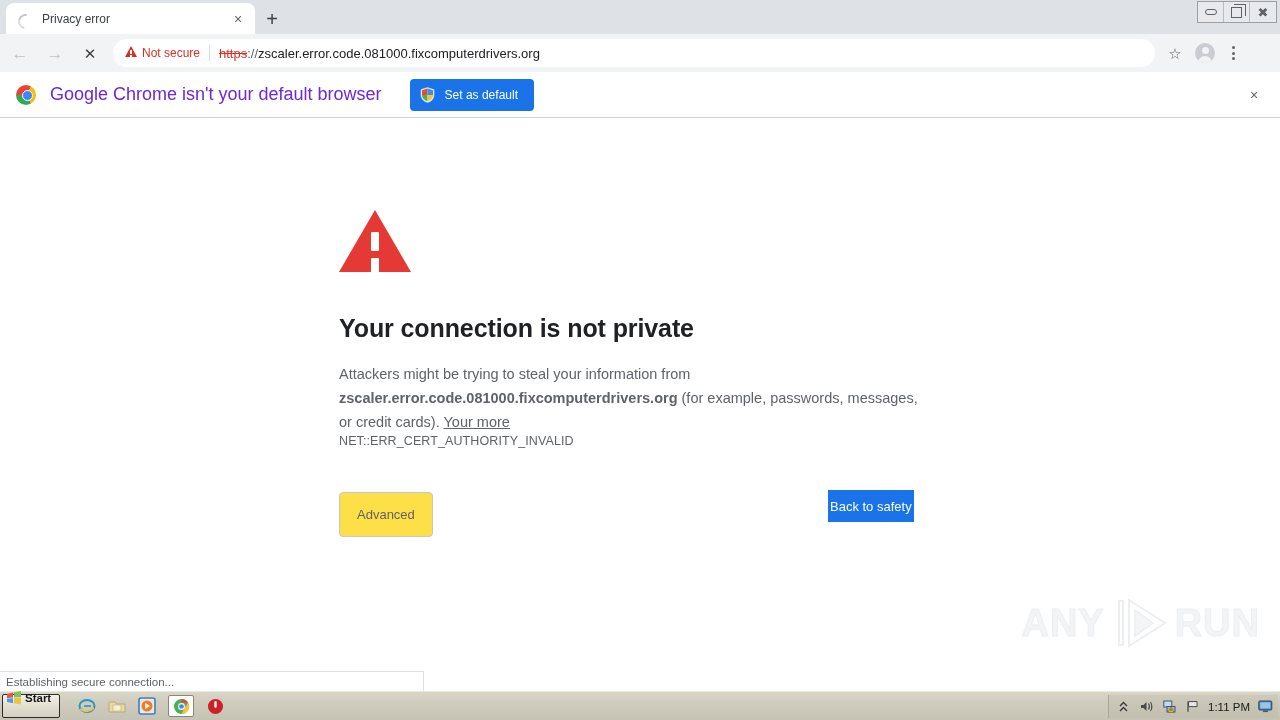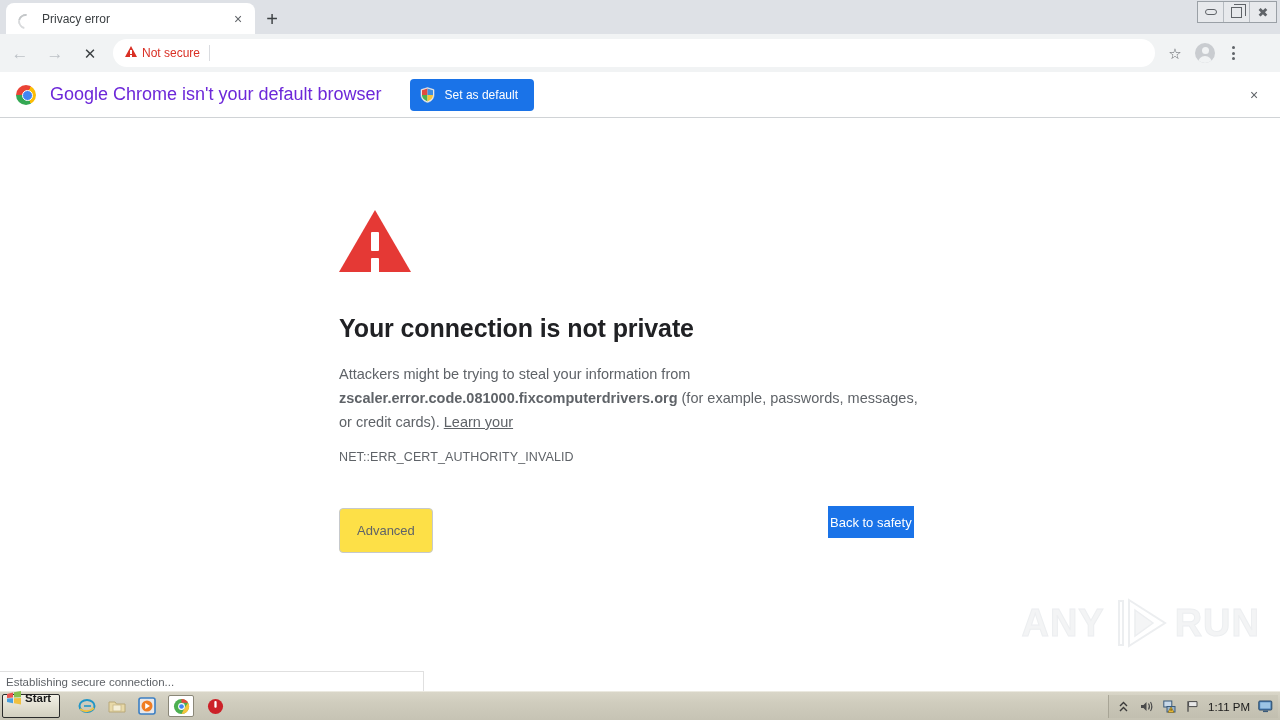--- a/index.html
+++ b/index.html
@@ -245,21 +245,20 @@
     letter-spacing: -0.1px;
     margin-bottom: 19px;
   }
   .err-body {
     font-size: 14.5px; color: #5f6368; line-height: 24px;
     width: 595px;
   }
   .err-body b { color: #5f6368; font-weight: bold; }
   .learn-more { color: #5f6368; text-decoration: underline; }
   .err-code {
-    margin-top: 16px;
     font-size: 12.5px; color: #5f6368; letter-spacing: 0.1px;
   }
   .btn-row {
     position: relative; margin-top: 44px; height: 34px; width: 600px;
   }
   .btn-advanced {
     position: absolute; left: 0; top: 0;
     height: 45px; padding: 0 17px;
     background: #fde047; color: #5f6368;
     border: 1px solid #c6c9cc; border-radius: 4px;
@@ -372,20 +371,21 @@
     <div class="navbtn disabled">←</div>
     <div class="navbtn disabled">→</div>
     <div class="navbtn active">✕</div>
 
     <div class="omnibox">
       <span class="secbadge">
         <span class="warn-tri"></span>
         <span class="notsecure">Not secure</span>
       </span>
       <span class="divider"></span>
+      <span class="urltext"><span class="scheme-struck">https</span><span class="scheme-sep">://</span><span>zscaler.error.code.081000.fixcomputerdrivers.org</span></span>
     </div>
 
     <div class="tb-icon">
         <span class="star-icon">☆</span>
       </div>
     <div class="tb-icon">
         <span class="avatar-icon"></span>
       </div>
     <div class="tb-icon" style="margin-right:8px">
       <span class="dots-icon">
@@ -416,21 +416,21 @@
 
   <div class="page">
 
     <div class="interstitial">
       <div class="err-triangle"></div>
 
       <h1 class="err-title">Your connection is not private</h1>
 
       <div class="err-body">
         <span>Attackers might be trying to steal your information from</span>
-        <b>zscaler.error.code.081000.fixcomputerdrivers.org</b><span> (for example, passwords, messages, or credit cards). </span><a class="learn-more" href="#">Learn your</a>
+        <b>zscaler.error.code.081000.fixcomputerdrivers.org</b><span> (for example, passwords, messages, or credit cards). </span><a class="learn-more" href="#">Your more</a>
       </div>
 
       <div class="err-code">NET::ERR_CERT_AUTHORITY_INVALID</div>
 
       <div class="btn-row">
         <button class="btn-advanced">Advanced</button>
         <button class="btn-safety">Back to safety</button>
       </div>
     </div>
 

